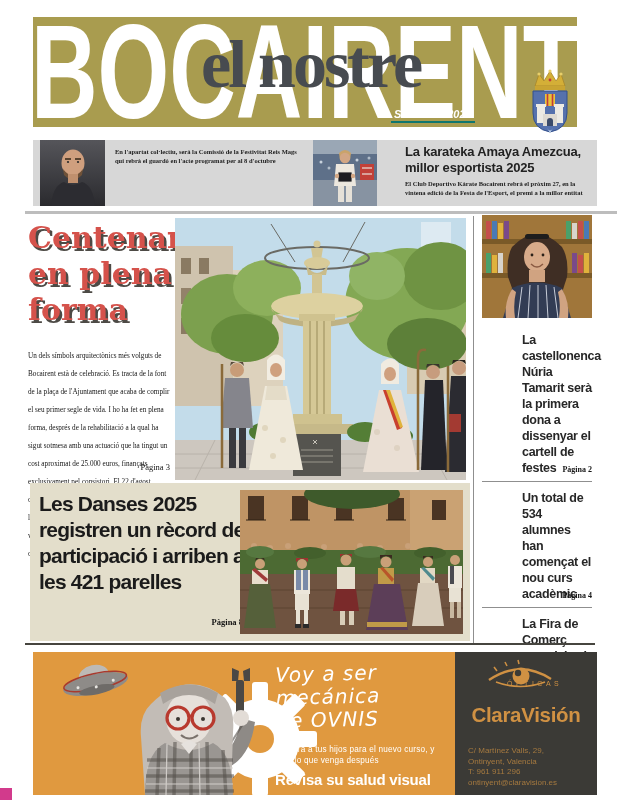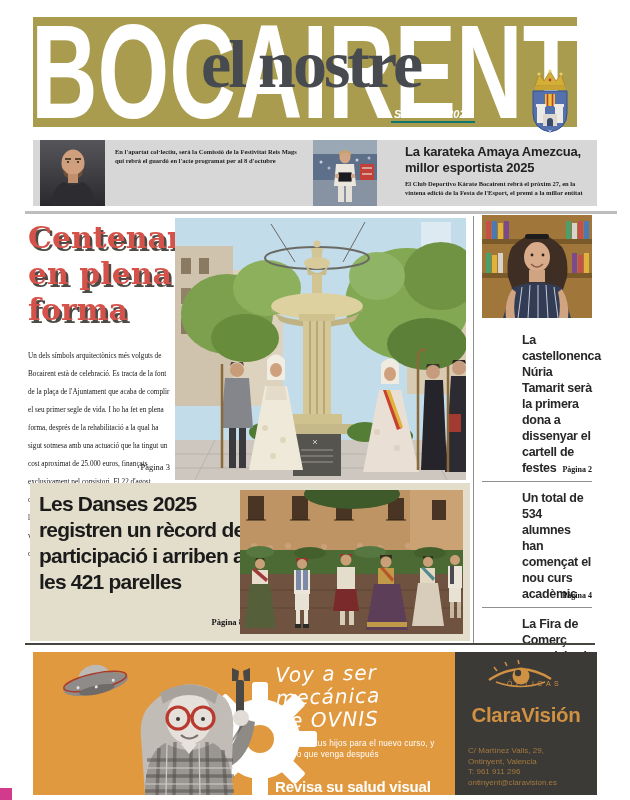--- a/index.html
+++ b/index.html
@@ -58,22 +58,22 @@
   .danses-photo{position:absolute;left:210px;top:7px;width:223px;height:144px;}
 
   
   .ad-left{position:absolute;left:33px;top:652px;width:422px;height:143px;background:#e0993f;overflow:hidden;}
   .ad-ufo{position:absolute;left:12px;top:4px;width:100px;height:50px;}
   .ad-gear{position:absolute;left:168px;top:28px;width:118px;height:118px;}
   .ad-girl{position:absolute;left:60px;top:12px;width:190px;height:131px;}
   .ad-text{position:absolute;left:242px;top:12px;width:172px;color:#fff;}
   .ad-slogan{font-family:"DejaVu Sans",sans-serif;font-size:20px;line-height:23px;font-style:italic;
              transform:rotate(-1.5deg);transform-origin:left top;letter-spacing:1px;}
-  .ad-body{font-size:8.2px;line-height:10.5px;margin-top:6px;letter-spacing:0.2px;}
-  .ad-cta{font-size:15px;font-weight:bold;margin-top:18px;letter-spacing:-0.2px;}
+  .ad-body{font-size:8.2px;line-height:10.5px;margin-top:12px;letter-spacing:0.2px;}
+  .ad-cta{font-size:15px;font-weight:bold;margin-top:5px;letter-spacing:-0.2px;}
 
   .ad-right{position:absolute;left:455px;top:652px;width:142px;height:143px;background:#3b3a36;}
   .cv-eye{position:absolute;left:28px;top:6px;width:74px;height:34px;}
   .cv-opticas{position:absolute;left:52px;top:28px;font-size:7px;letter-spacing:3.5px;color:#d09143;}
   .cv-brand{position:absolute;left:0;top:35px;width:100%;text-align:center;font-size:20.5px;
             font-weight:bold;color:#d09143;letter-spacing:-0.3px;margin-top:16px;}
   .cv-addr{position:absolute;left:13px;top:94px;font-size:8px;line-height:10.5px;color:#a5793f;}
 
   .print-mark{position:absolute;left:0;top:788px;width:12px;height:12px;background:#d23a8c;}
 </style>

